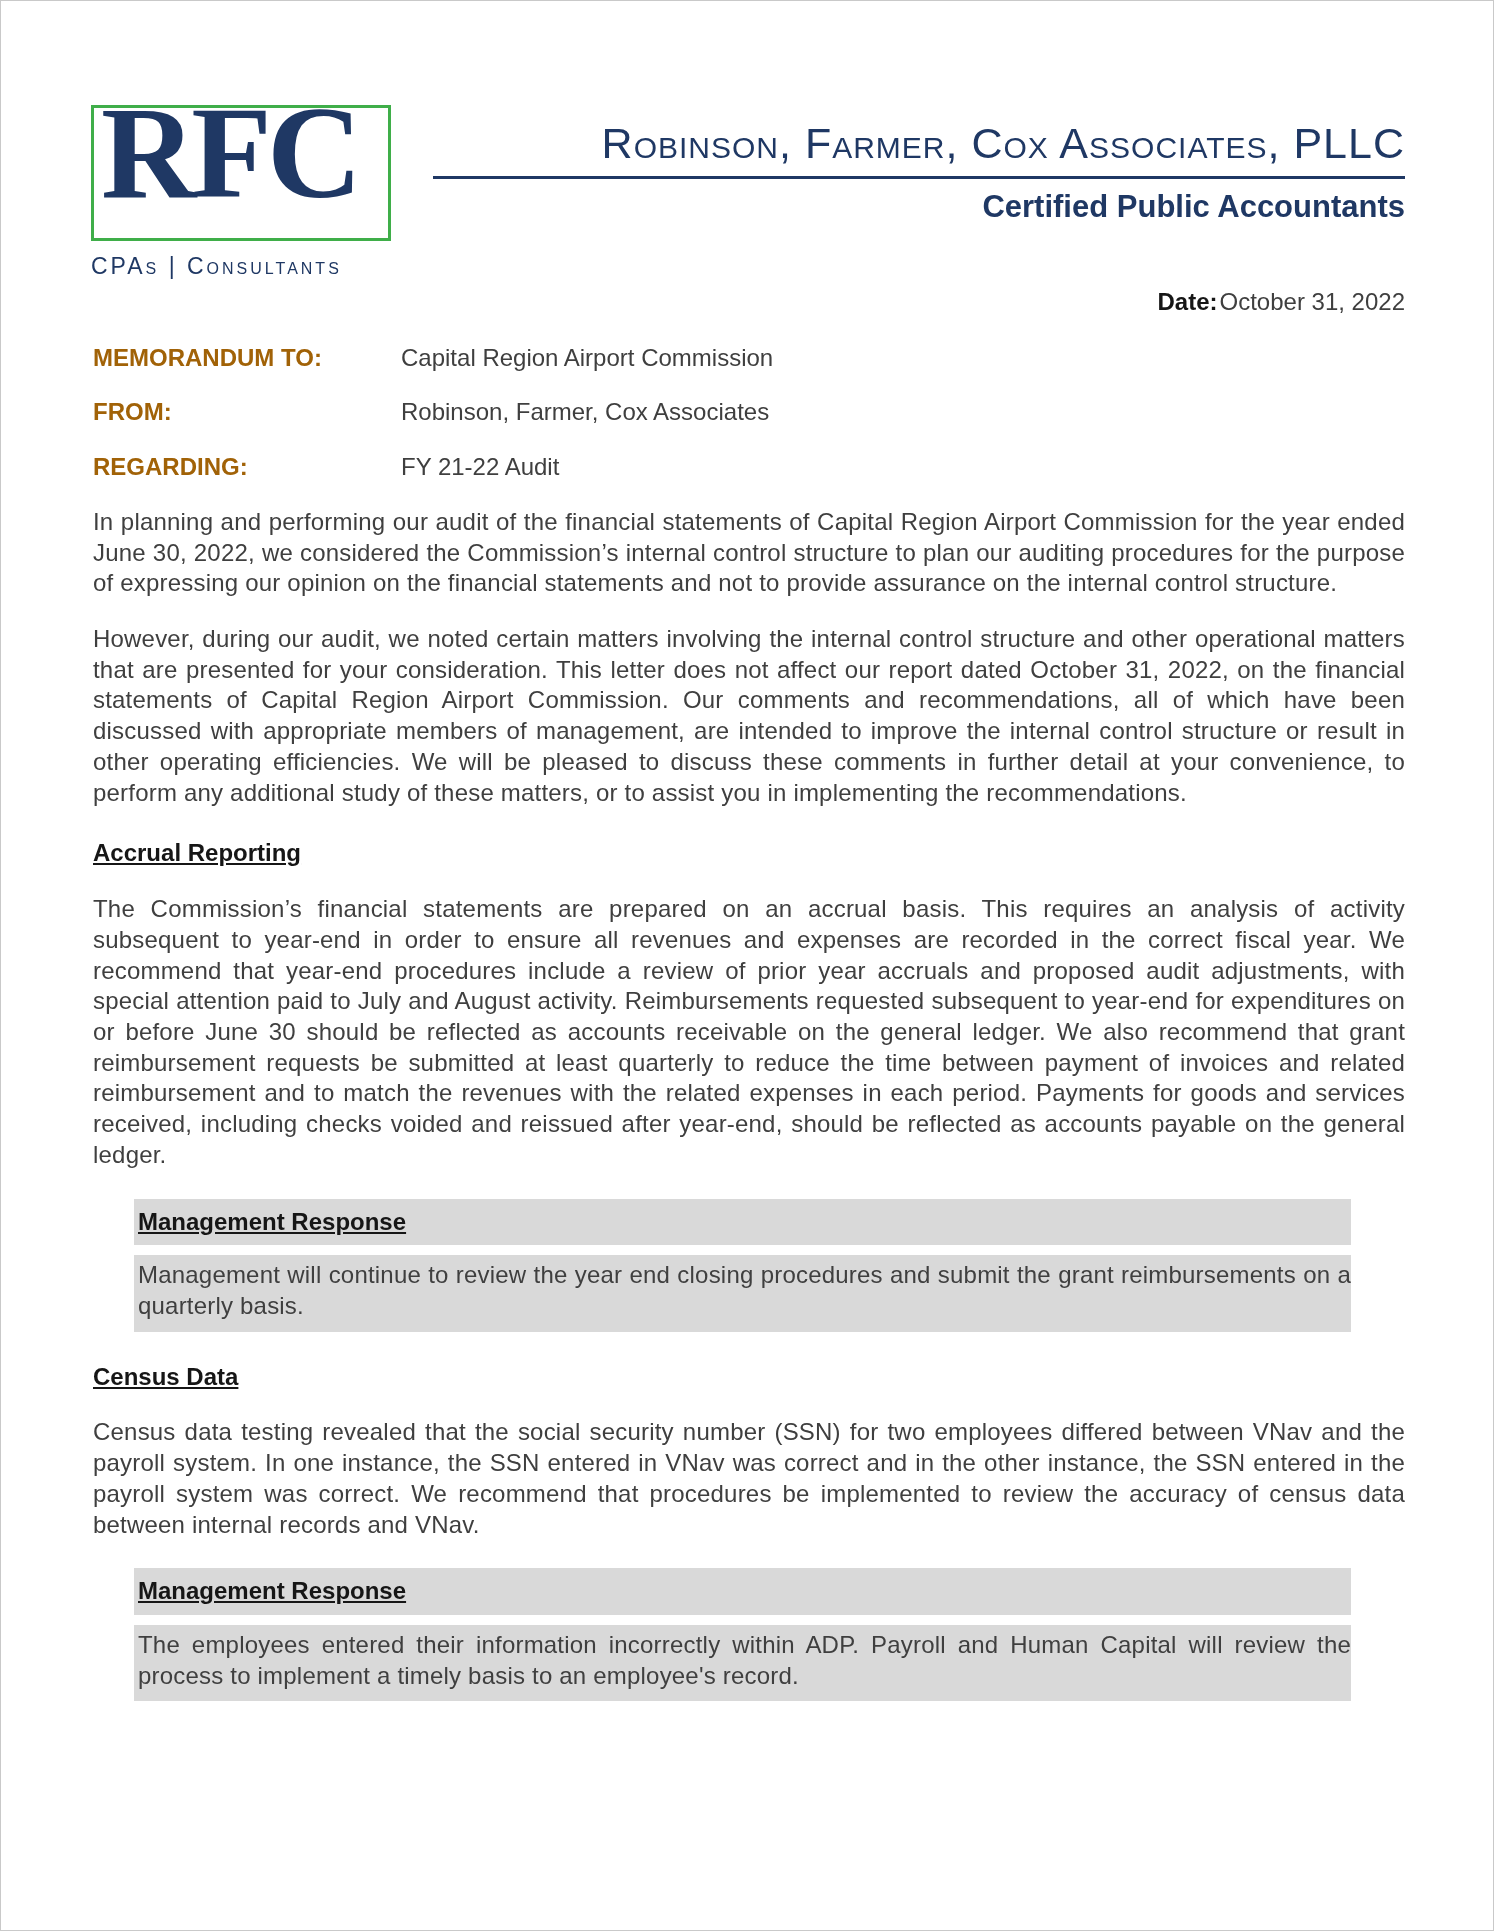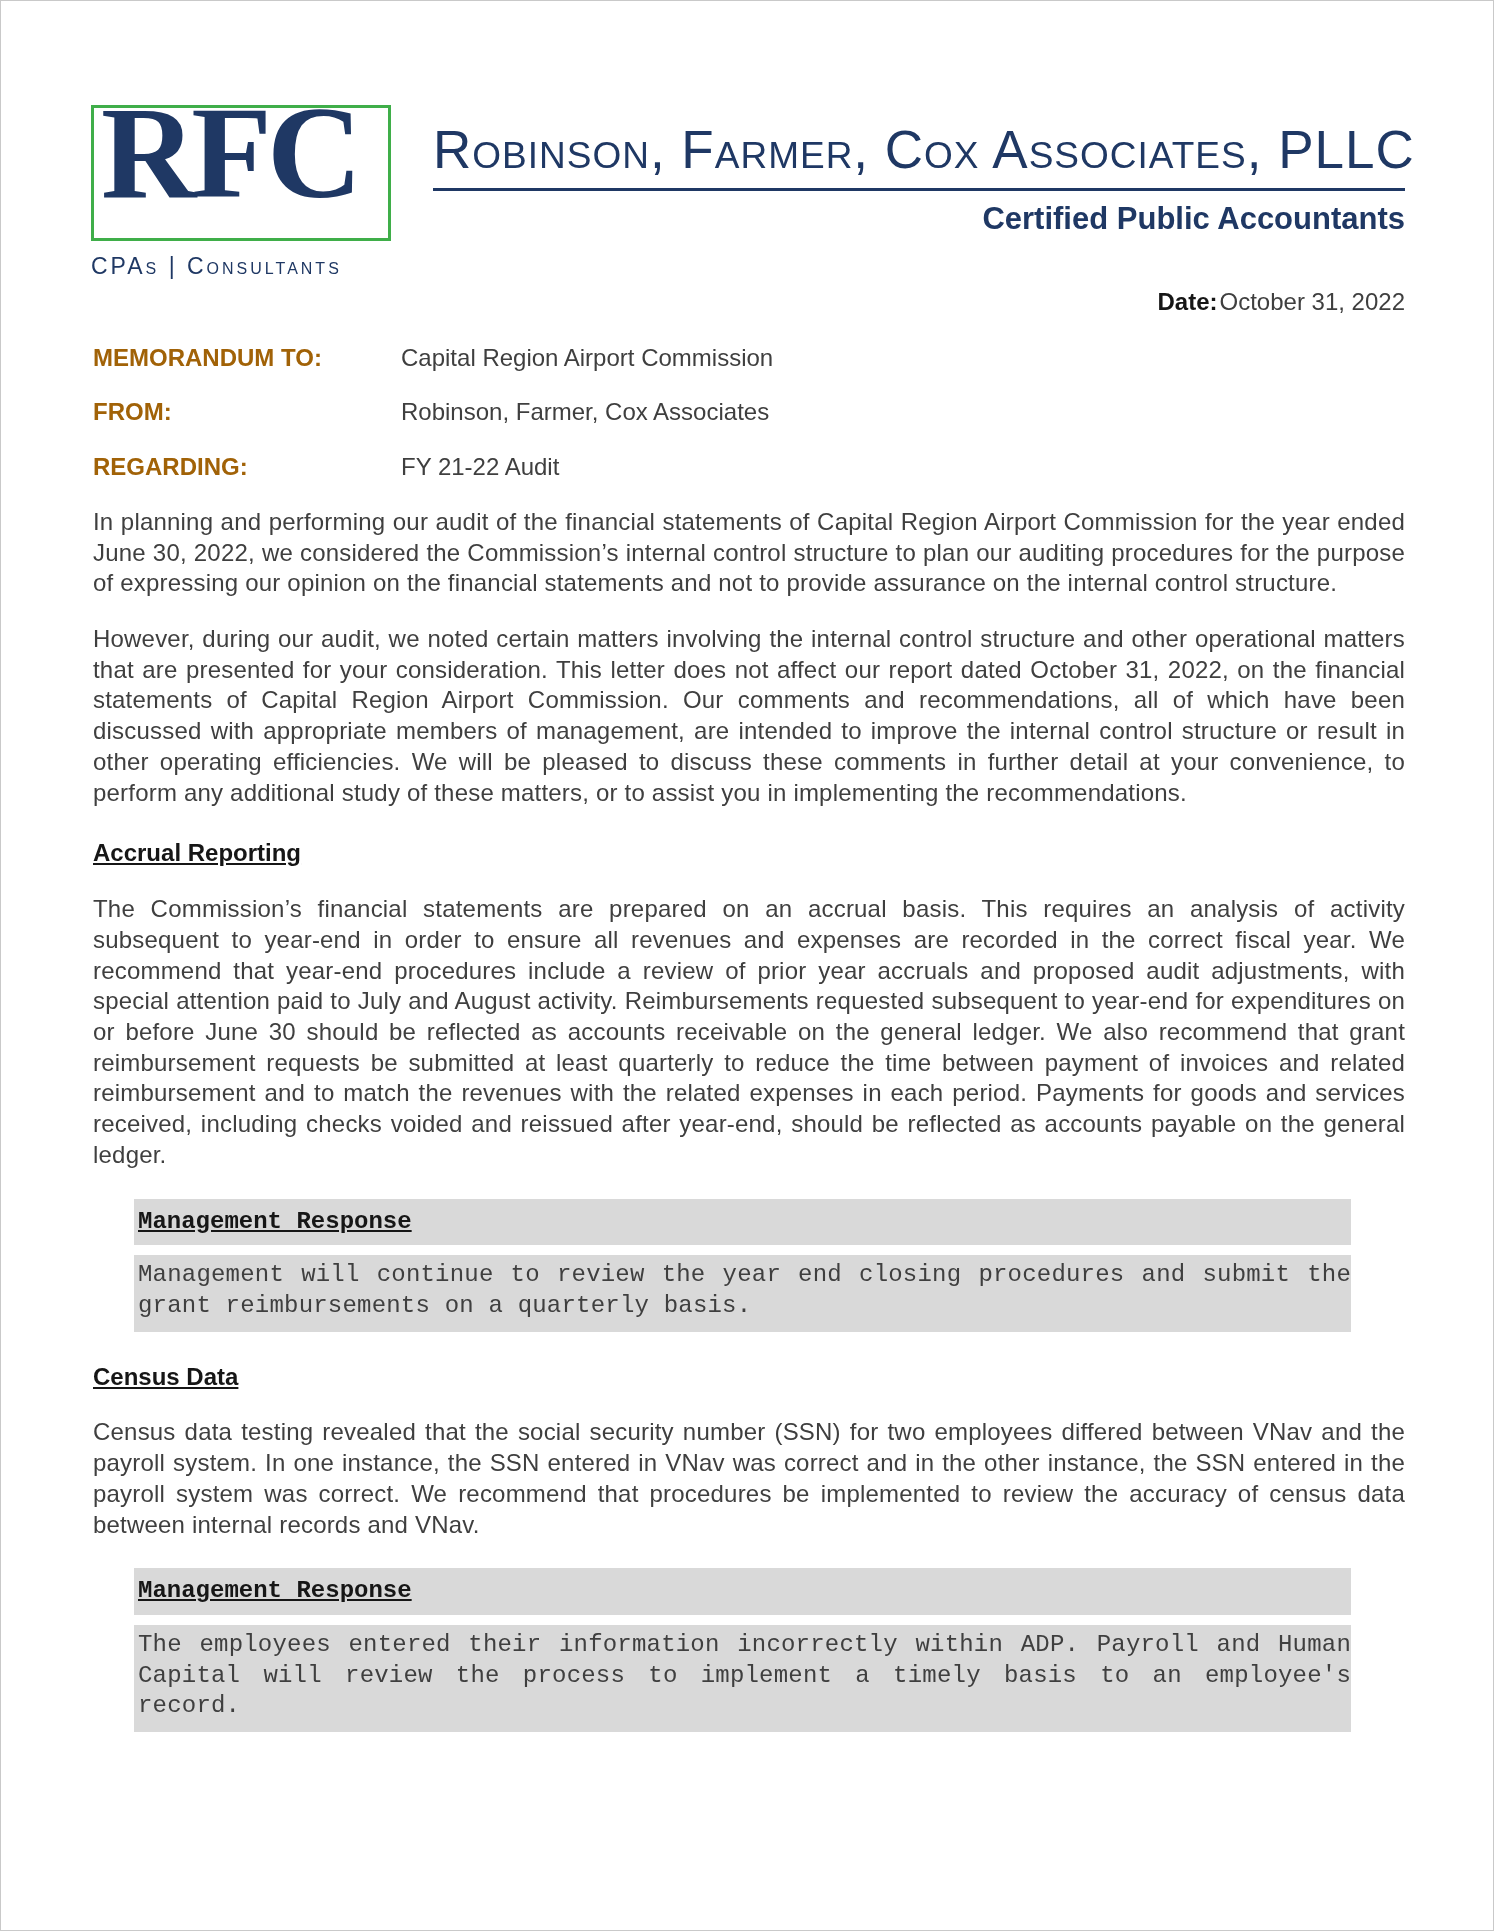--- a/index.html
+++ b/index.html
@@ -37,23 +37,23 @@
     position:absolute; left:4px; top:156px;
     font-size:23px;
     font-variant:small-caps;
     letter-spacing:3px;
     color:#1f3864;
     white-space:nowrap;
   }
 
   .header-right { position:absolute; left:432px; right:88px; top:118px; }
   .company-name {
-    text-align:center;
+    text-align:right;
     font-variant:small-caps;
-    font-size:53px;
+    font-size:43px;
     letter-spacing:1px;
     color:#1f3864;
     white-space:nowrap;
   }
   .header-rule { border-bottom:3px solid #1f3864; margin-top:8px; }
   .header-subtitle {
     text-align:right;
     font-weight:bold;
     font-size:31px;
     color:#1f3864;
@@ -77,21 +77,21 @@
 
   .para { text-align:justify; margin:0 0 25px 0; letter-spacing:0.2px; }
 
   .section-heading {
     font-weight:bold;
     text-decoration:underline;
     color:#161616;
     margin:30px 0 25px 0;
   }
 
-  .response { margin:28px 54px 30px 41px;font-family:Liberation Mono, monospace; }
+  .response { margin:28px 54px 30px 41px; }
   .response-heading {
     background:#d9d9d9;
     font-weight:bold;
     text-decoration:underline;
     color:#161616;
     padding:8px 10px 8px 4px;
   }
   .response-gap { height:10px; }
   .response-body {
     background:#d9d9d9;

